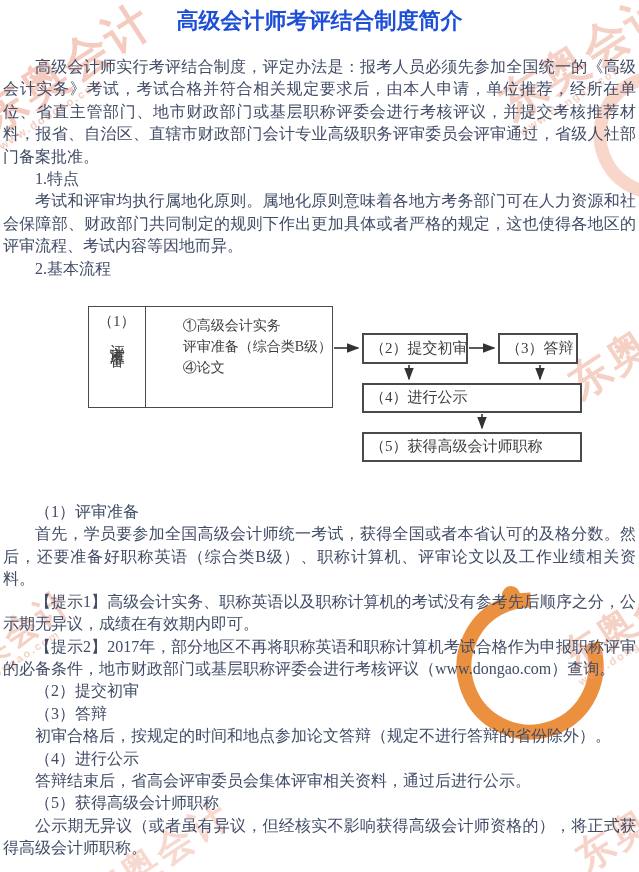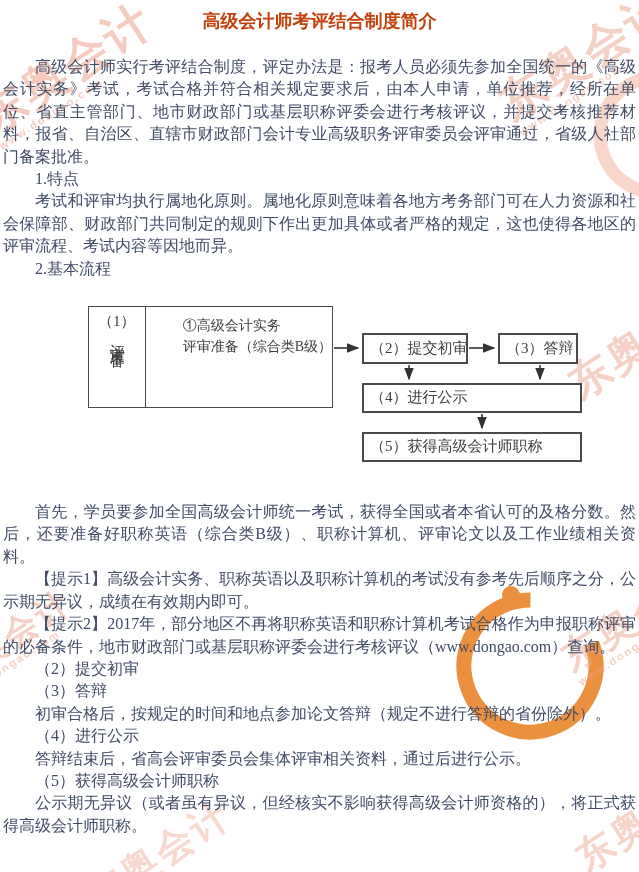--- a/index.html
+++ b/index.html
@@ -5,21 +5,21 @@
   html,body{margin:0;padding:0;background:#fff;}
   .page{
     position:relative;width:639px;height:872px;background:#ffffff;
     overflow:hidden;font-family:"Liberation Serif","DejaVu Serif",serif;
     color:#414c66;
   }
   .content{position:relative;z-index:1;}
   .title{
     margin:6px 0 6px 0;text-align:center;
     font-family:"Liberation Sans","DejaVu Sans",sans-serif;
-    font-weight:bold;font-size:18px;line-height:30px;color:#c2410c;
+    font-weight:bold;font-size:22px;line-height:30px;color:#1d4ed8;
   }
   .text-col{padding:0 3px;font-size:16px;line-height:22.4px;text-align:justify;margin-top:20px;}
   .para{margin:0;text-indent:2em;}
   
   .flowchart{position:relative;height:170px;margin-top:20px;color:#3d3d3d;}
   .fc-box{position:absolute;box-sizing:border-box;border:2px solid #4a4a4a;
     background:transparent;font-size:15px;white-space:nowrap;}
   .fc-main{left:88px;top:6px;width:245px;height:102px;border-width:1px;display:flex;}
   .fc-main-left{width:71px;border-right:1px solid #4a4a4a;display:flex;
     flex-direction:column;align-items:center;padding-top:5px;box-sizing:border-box;}
@@ -123,30 +123,32 @@
       </svg>
 
       <div class="fc-box fc-main">
         <div class="fc-main-left">
           <span>（1）</span>
           <span class="fc-vert">评审准备</span>
         </div>
         <div class="fc-main-right">
           <div>①高级会计实务</div>
           <div>评审准备（综合类B级）</div>
+          <div>④论文</div>
         </div>
       </div>
 
       <div class="fc-box fc-step fc2">（2）提交初审</div>
       <div class="fc-box fc-step fc3">（3）答辩</div>
       <div class="fc-box fc-step fc4">（4）进行公示</div>
       <div class="fc-box fc-step fc5">（5）获得高级会计师职称</div>
     </div>
 
     <div class="text-col details">
+      <p class="para">（1）评审准备</p>
       <p class="para">首先，学员要参加全国高级会计师统一考试，获得全国或者本省认可的及格分数。然后，还要准备好职称英语（综合类B级）、职称计算机、评审论文以及工作业绩相关资料。</p>
       <p class="para">【提示1】高级会计实务、职称英语以及职称计算机的考试没有参考先后顺序之分，公示期无异议，成绩在有效期内即可。</p>
       <p class="para">【提示2】2017年，部分地区不再将职称英语和职称计算机考试合格作为申报职称评审的必备条件，地市财政部门或基层职称评委会进行考核评议（www.dongao.com）查询。</p>
 
       <p class="para">（2）提交初审</p>
 
       <p class="para">（3）答辩</p>
       <p class="para">初审合格后，按规定的时间和地点参加论文答辩（规定不进行答辩的省份除外）。</p>
 
       <p class="para">（4）进行公示</p>

